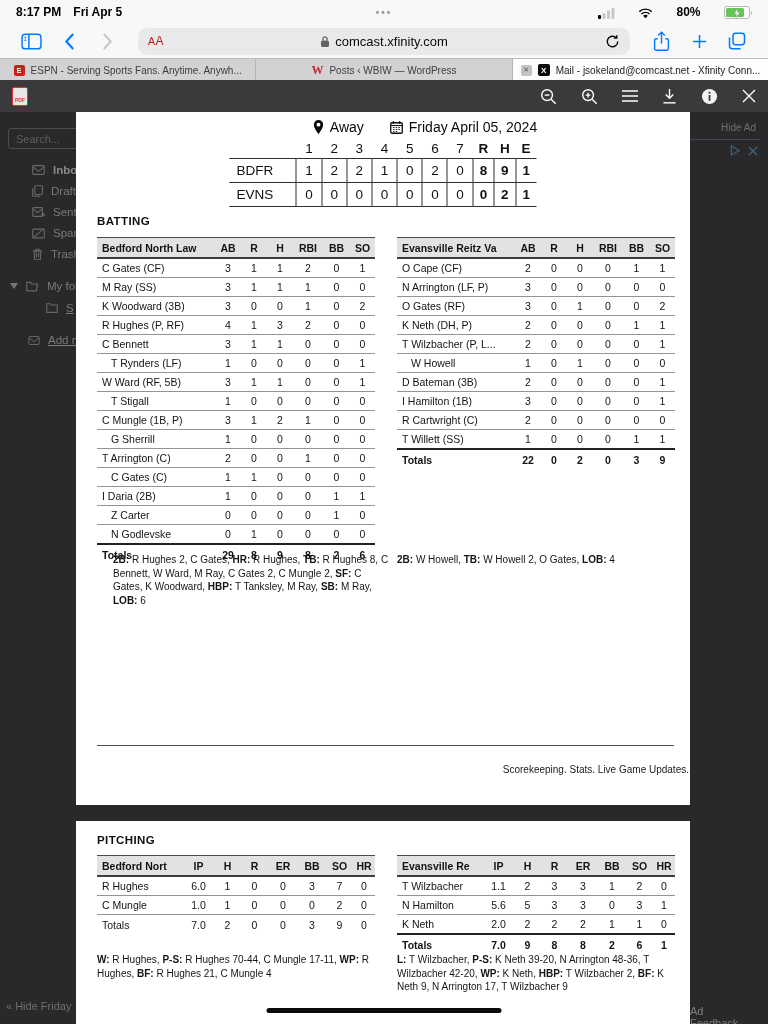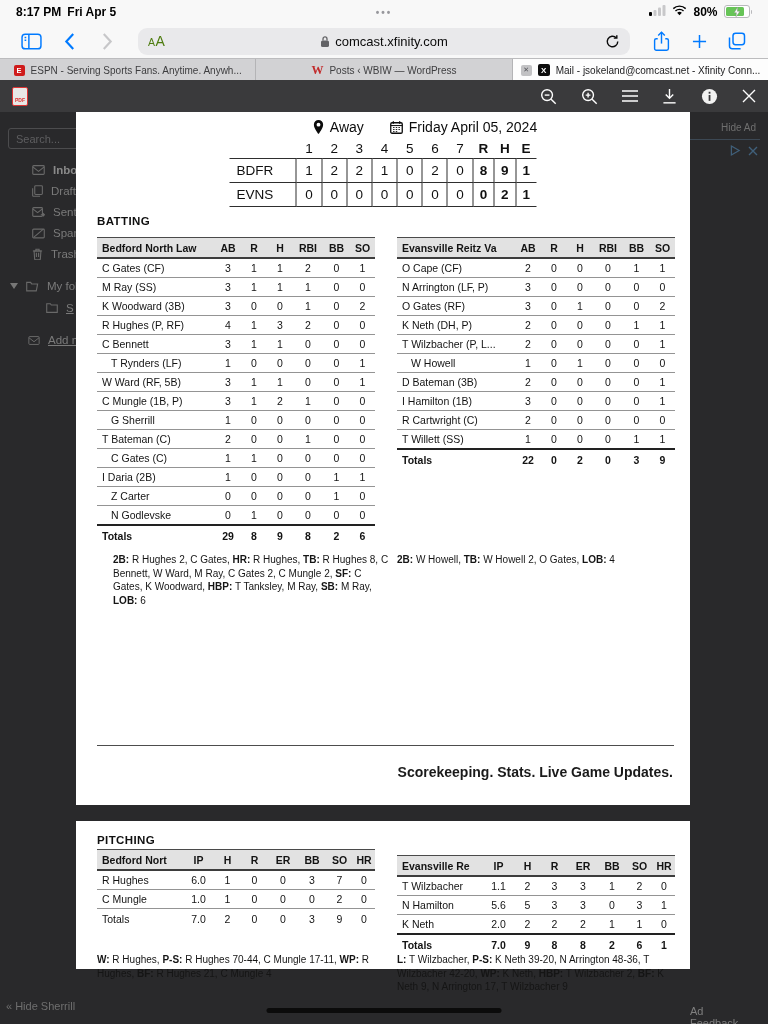--- a/index.html
+++ b/index.html
@@ -3,36 +3,36 @@
 <meta charset="utf-8">
 <style>
   html,body{margin:0;padding:0}
   body{width:768px;height:1024px;position:relative;overflow:hidden;background:#29292b;
        font-family:"Liberation Sans","DejaVu Sans",sans-serif;-webkit-font-smoothing:antialiased}
   svg{display:block}
 
   
   .status-bar{position:absolute;top:0;left:0;right:0;height:24px;background:#f8f8f8;
     display:flex;align-items:center;padding:0 16px;box-sizing:border-box;font-size:12px;font-weight:700;color:#000}
-  .sb-left{display:flex;gap:6px;align-items:center}
+  .sb-left{display:flex;gap:12px;align-items:center}
   .sb-dots{position:absolute;left:50%;transform:translateX(-50%);color:#97979c;font-size:10px;letter-spacing:2px;font-weight:700}
-  .sb-right{margin-left:auto;display:flex;align-items:flex-start;gap:6px}
+  .sb-right{margin-left:auto;display:flex;align-items:flex-end;gap:23px}
   .batt{width:24px;height:11px;border:1px solid #b9b9bc;border-radius:3px;position:relative;background:#fff}
   .batt-fill{position:absolute;left:1px;top:1px;bottom:1px;width:78%;background:#67c457;border-radius:1.5px}
   .batt-bolt{position:absolute;left:50%;top:50%;transform:translate(-50%,-50%)}
   .batt-nub{width:1.5px;height:4px;background:#b9b9bc;border-radius:0 2px 2px 0;margin-left:1px}
 
   
   .toolbar{position:absolute;top:24px;left:0;right:0;height:34px;background:#f8f8f8;
     display:flex;align-items:center;padding:0 14px;box-sizing:border-box;gap:4px}
   .tb-btn{width:34px;height:28px;display:flex;align-items:center;justify-content:center;color:#007aff;flex:0 0 auto}
   .tb-btn.dis{color:#c7c7c9}
   .pill{flex:1;height:27px;margin:0 10px;background:#e9e9eb;border-radius:9px;display:flex;align-items:center;
     padding:0 10px;box-sizing:border-box;font-size:13px;color:#0b0b0b;position:relative}
-  .aa{display:inline-block;font-size:14px;color:#4d7c0f;letter-spacing:.5px}
+  .aa{display:inline-block;font-size:12px;color:#b91c1c;letter-spacing:.5px}
   .aa::first-letter{font-size:10.5px}
   .pill-center{position:absolute;left:60px;right:60px;display:flex;align-items:center;justify-content:center;gap:5px}
   .pill-lock{color:#636366}
   .pill-reload{margin-left:auto;color:#0b0b0b}
 
   
   .tab-bar{position:absolute;top:58px;left:0;right:0;height:22px;display:flex;background:#cdcdcf;border-top:1px solid #bcbcbe}
   .tab{flex:1 1 0;display:flex;align-items:center;justify-content:center;gap:6px;font-size:10px;color:#3d3d3f;
     background:#d2d2d4;border-right:1px solid #b4b4b6;overflow:hidden;white-space:nowrap;padding:0 8px;box-sizing:border-box}
   .tab:last-child{border-right:none}
@@ -69,21 +69,21 @@
 
   .adcol{position:absolute;right:0;top:112px;width:78px;bottom:0;overflow:hidden}
   .hide-ad{position:absolute;top:10px;right:12px;font-size:10px;color:#6f6f6f}
   .ad-divider{position:absolute;top:27px;left:0;right:8px;border-top:1px solid #3c4854}
   .adchoices{position:absolute;top:33px;right:10px;display:flex;gap:7px;align-items:center;color:#40607b}
   .ad-feedback{position:absolute;top:893px;right:14px;font-size:11px;color:#7f7f7f}
 
   
   .page{position:absolute;left:76px;width:614px;background:#fff;color:#111}
   .page1{top:112px;height:693px}
-  .page2{top:821px;height:148px}
+  .page2{top:821px;height:203px}
 
   .game-header{position:absolute;top:7px;left:0;right:0;display:flex;justify-content:center;align-items:center;gap:6px;
     font-size:14px;color:#0c0c0c;padding-left:84px}
   .gh-gap{width:14px}
 
   .linescore{position:absolute;top:26px;left:50%;transform:translateX(-50%);border-collapse:collapse;font-size:13.5px;color:#101010}
   .linescore td{text-align:center;padding:0}
   .linescore td:first-child{width:74px}
   .linescore td:nth-child(-n+8):not(:first-child){width:35px}
   .linescore td:nth-child(n+9){width:28px}
@@ -102,21 +102,21 @@
   .stats .nm{text-align:left;padding-left:5px}
   .stats .nm.ind{padding-left:14px}
   .st-row td{border-bottom:1px solid #949494}
   .st-total td{border-top:2px solid #222;font-weight:700;height:19px}
   .st-total.nb td{border-top:1px solid #949494;font-weight:400}
 
   .notes{position:absolute;width:278px;font-size:10px;line-height:13.5px;color:#151515}
   .notes b{font-weight:700}
 
   .rule{position:absolute;left:21px;width:577px;top:633px;border-top:1.5px solid #4d4d4d}
-  .tagline{position:absolute;right:17px;top:652px;font-size:14px;font-weight:700;color:#1a1a1a}
+  .tagline{position:absolute;right:1px;top:652px;font-size:10px;font-weight:400;color:#1a1a1a}
 
   .home-indicator{position:absolute;left:50%;top:1008px;transform:translateX(-50%);width:235px;height:5px;
     background:#0b0b0b;border-radius:3px;z-index:9}
 </style>
 </head>
 <body>
 
 <div class="status-bar">
   <div class="sb-left">
     <span>8:17 PM</span>
@@ -336,21 +336,21 @@
   </div>
   <div class="nav-row" style="left:28px;top:222px">
     <span class="nv-ico">
         <svg width="12" height="9" viewBox="0 0 14 11" fill="none" stroke="currentColor" stroke-width="1.2">
           <rect x=".7" y=".7" width="12.6" height="9.6" rx="1"></rect>
           <path d="M.7 2l6.3 5L13.3 2"></path>
         </svg>
       </span>
     <span class="u">Add m</span>
   </div>
-  <div class="hide-folders">« Hide Sherrill</div>
+  <div class="hide-folders">« Hide Friday</div>
 </div>
 
 <div class="adcol">
   <div class="hide-ad">Hide Ad</div>
   <div class="ad-divider"></div>
   <div class="adchoices">
     <span>
       <svg width="11" height="11" viewBox="0 0 12 12" fill="none" stroke="currentColor" stroke-width="1.3">
           <path d="M1.5 1.2v9.6L10 6z"></path>
         </svg>
@@ -507,39 +507,48 @@
         <tr class="st-row">
           <td class="nm">W Ward (RF, 5B)</td>
           <td>3</td>
           <td>1</td>
           <td>1</td>
           <td>0</td>
           <td>0</td>
           <td>1</td>
         </tr>
         <tr class="st-row">
+          <td class="nm ind">T Stigall</td>
+          <td>1</td>
+          <td>0</td>
+          <td>0</td>
+          <td>0</td>
+          <td>0</td>
+          <td>0</td>
+        </tr>
+        <tr class="st-row">
           <td class="nm">C Mungle (1B, P)</td>
           <td>3</td>
           <td>1</td>
           <td>2</td>
           <td>1</td>
           <td>0</td>
           <td>0</td>
         </tr>
         <tr class="st-row">
           <td class="nm ind">G Sherrill</td>
           <td>1</td>
           <td>0</td>
           <td>0</td>
           <td>0</td>
           <td>0</td>
           <td>0</td>
         </tr>
         <tr class="st-row">
-          <td class="nm">T Bateman (C)</td>
+          <td class="nm">T Arrington (C)</td>
           <td>2</td>
           <td>0</td>
           <td>0</td>
           <td>1</td>
           <td>0</td>
           <td>0</td>
         </tr>
         <tr class="st-row">
           <td class="nm ind">C Gates (C)</td>
           <td>1</td>
@@ -712,21 +721,21 @@
   <div class="notes" style="left:37px;top:441px"><b>2B:</b> R Hughes 2, C Gates, <b>HR:</b> R Hughes, <b>TB:</b> R Hughes 8, C Bennett, W Ward, M Ray, C Gates 2, C Mungle 2, <b>SF:</b> C Gates, K Woodward, <b>HBP:</b> T Tanksley, M Ray, <b>SB:</b> M Ray, <b>LOB:</b> 6</div>
   <div class="notes" style="left:321px;top:441px"><b>2B:</b> W Howell, <b>TB:</b> W Howell 2, O Gates, <b>LOB:</b> 4</div>
 
   <div class="rule"></div>
   <div class="tagline">Scorekeeping. Stats. Live Game Updates.</div>
 </div>
 
 <div class="page page2">
   <div class="sec" style="left:21px;top:13px">PITCHING</div>
 
-  <table class="stats" style="left:21px;top:28px">
+  <table class="stats" style="left:21px;top:34px">
       <colgroup>
         <col style="width:86px">
         <col style="width:31px">
         <col style="width:27px">
         <col style="width:27px">
         <col style="width:30px">
         <col style="width:28px">
         <col style="width:27px">
         <col style="width:22px">
       </colgroup>

